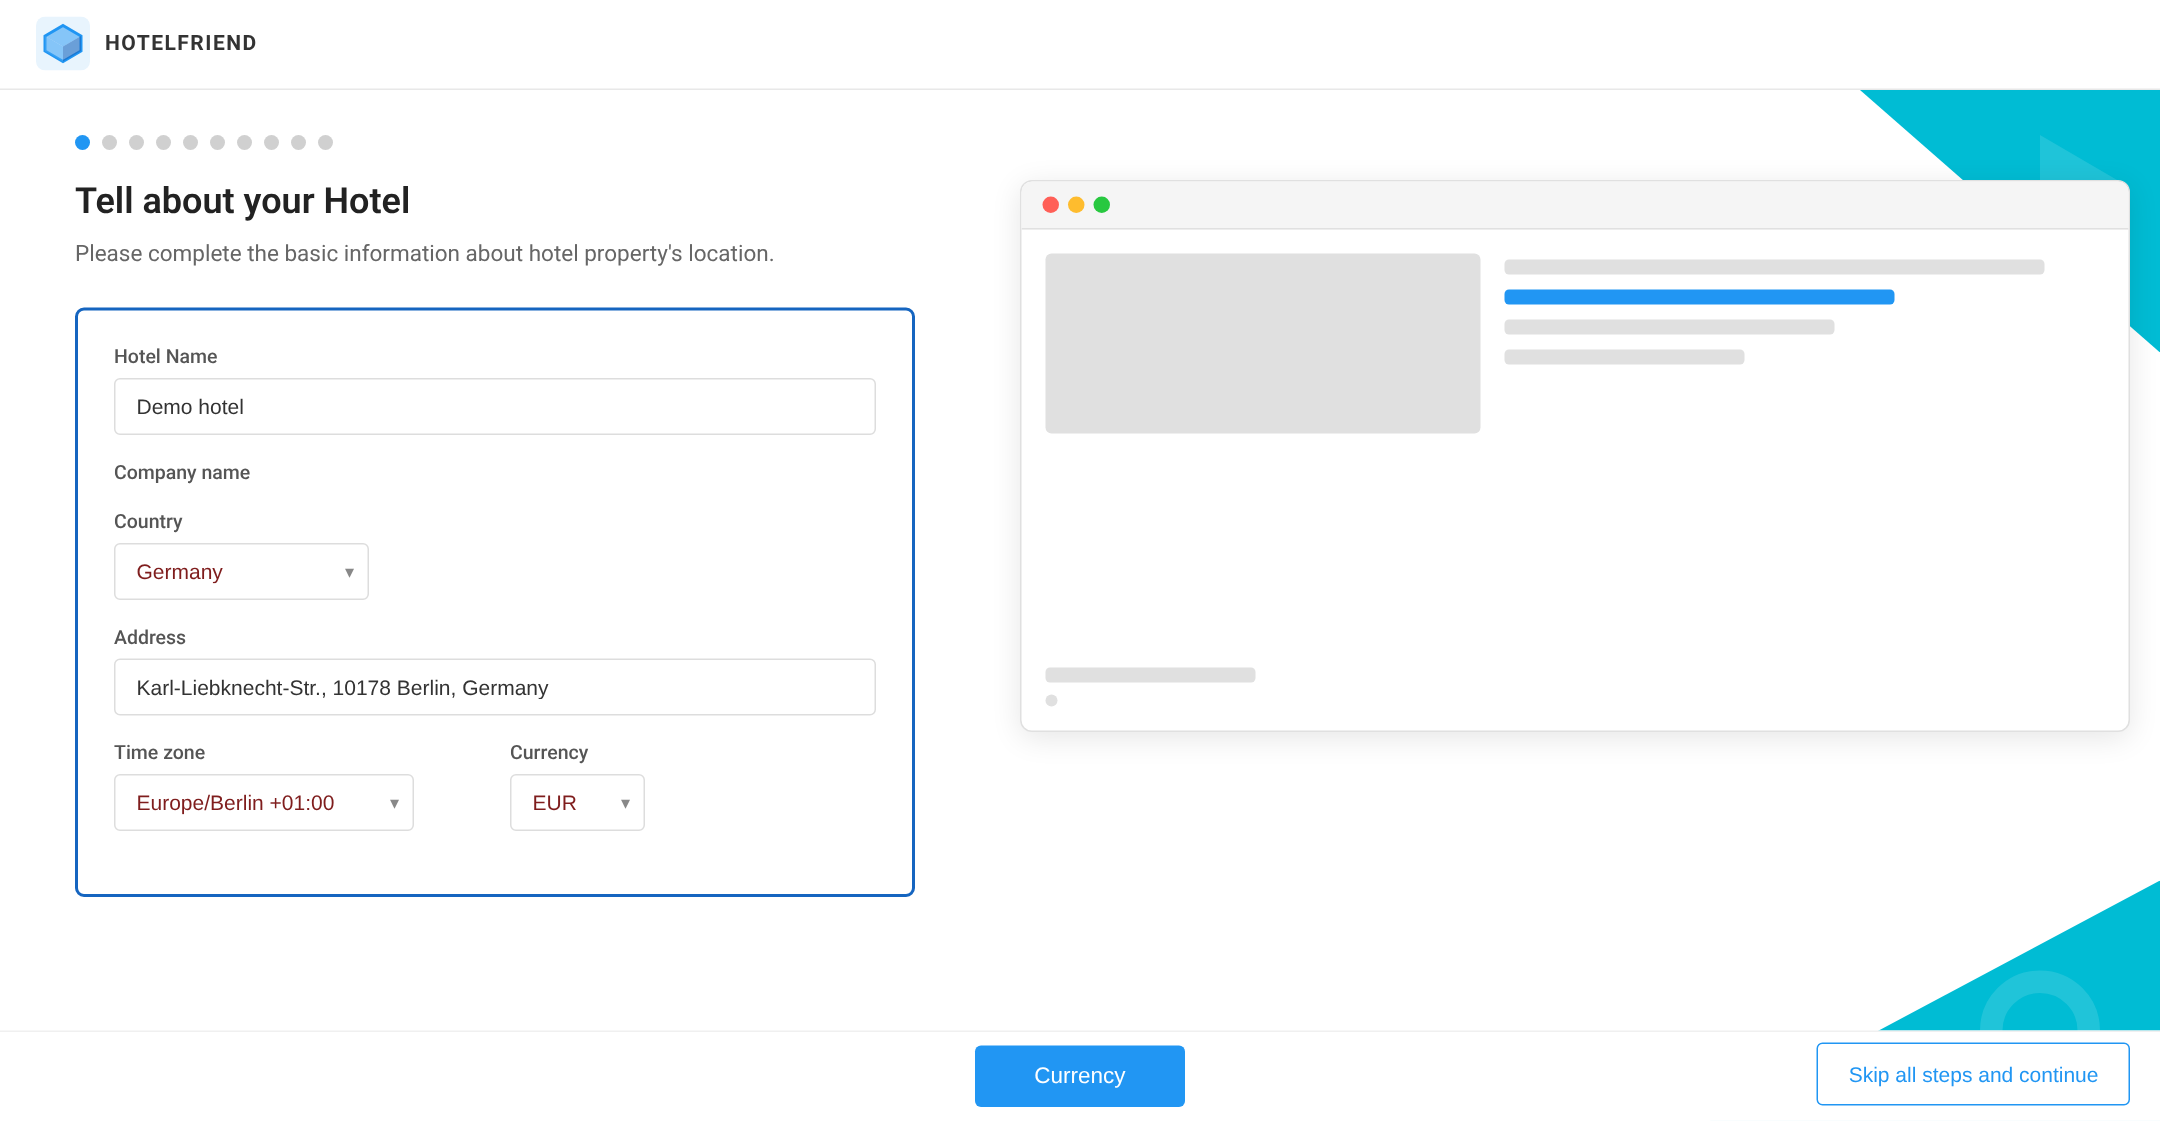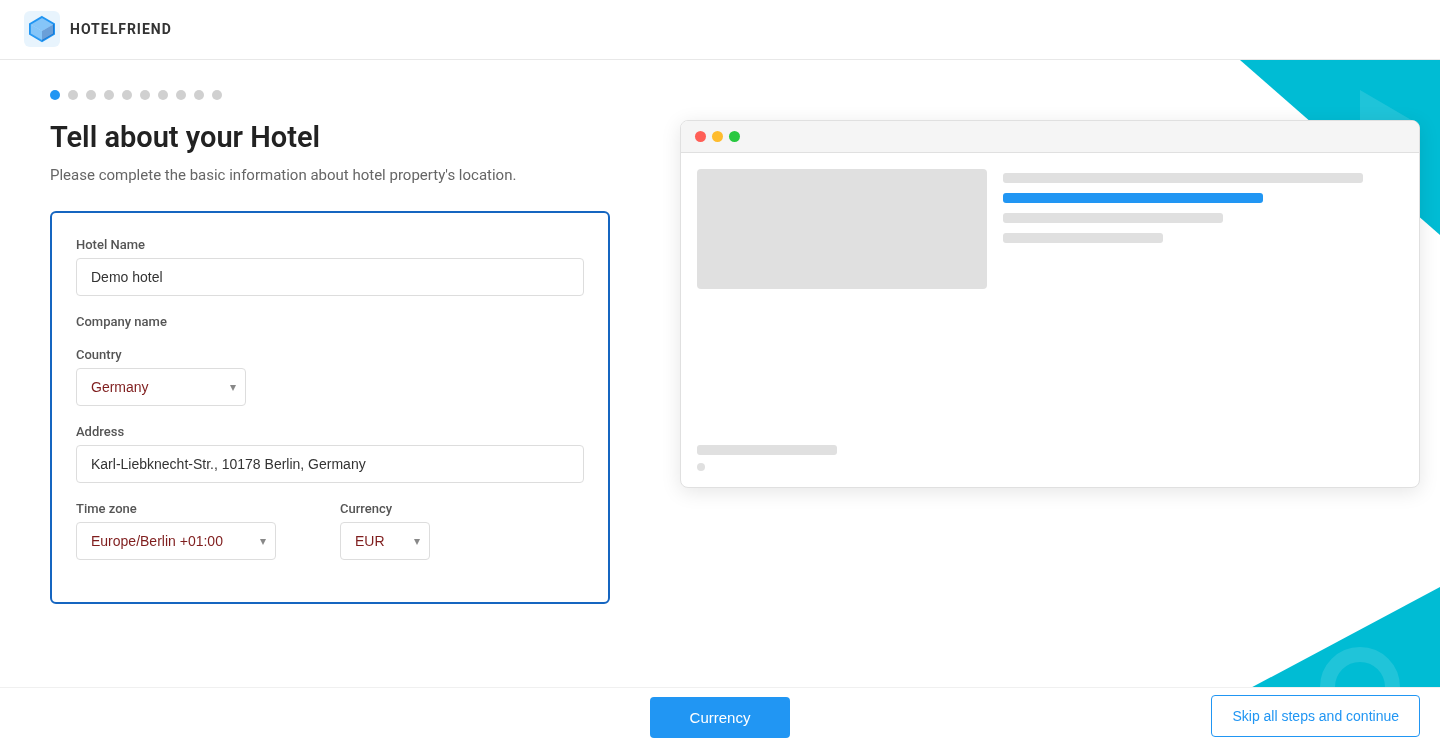--- a/index.html
+++ b/index.html
@@ -61,21 +61,21 @@
       width: 10px;
       height: 10px;
       border-radius: 50%;
       background: #d0d0d0;
     }
     .dot.active {
       background: #2196F3;
     }
 
     .page-title {
-      font-size: 29px;
+      font-size: 24px;
       font-weight: 600;
       color: #222;
       margin-bottom: 10px;
     }
     .page-subtitle {
       font-size: 15px;
       color: #666;
       margin-bottom: 24px;
       line-height: 1.5;
     }

